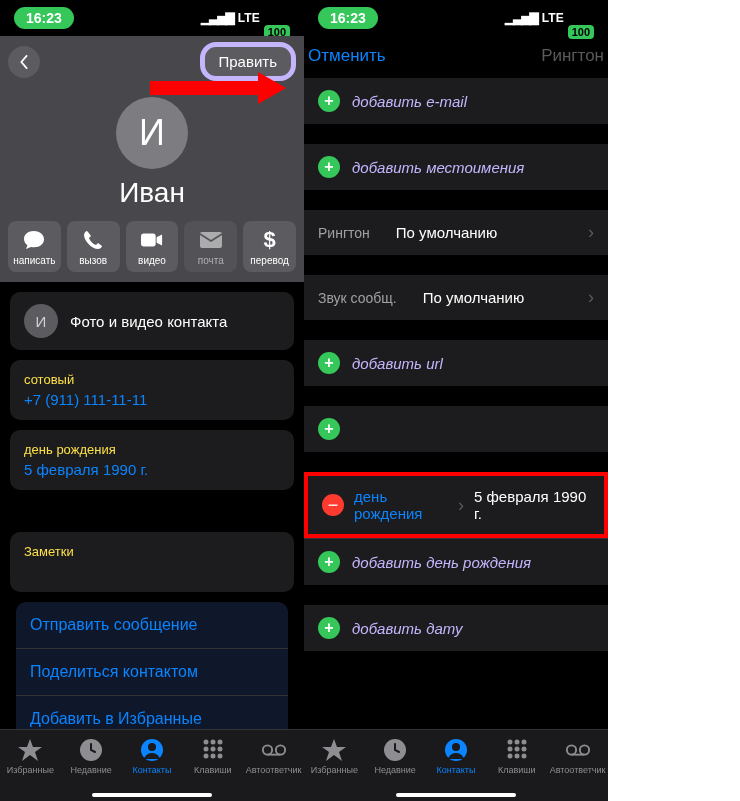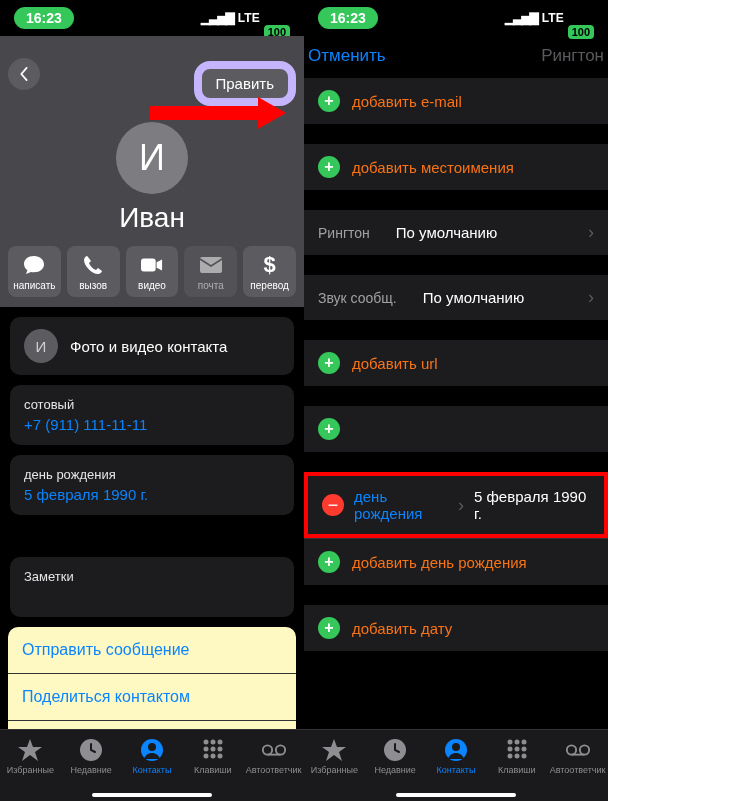--- a/index.html
+++ b/index.html
@@ -9,57 +9,57 @@
   .time-pill { background: #35c759; color: #fff; font-weight: 600; padding: 3px 12px; border-radius: 15px; font-size: 14px; }
   .status-right { display: flex; align-items: center; gap: 4px; font-size: 12px; font-weight: 600; }
   .signal { letter-spacing: -1px; }
   .batt { background: #35c759; color: #000; padding: 1px 4px; border-radius: 4px; font-size: 11px; margin-top: 28px; }
 
   
   .topbar { background: #48484c; display: flex; align-items: center; justify-content: space-between; padding: 6px 8px; }
   .back-chip { width: 32px; height: 32px; border-radius: 50%; background: #5b5b60; display: flex; align-items: center; justify-content: center; }
   .back-chip svg { width: 12px; height: 14px; }
   .edit-btn { background: #5b5b60; color: #fff; padding: 6px 14px; border-radius: 16px; font-size: 15px; }
-  .highlight-red { border: 8px solid #c4b5fd; margin-top: 19px; }
+  .highlight-red { border: 5px solid #c4b5fd; }
 
   .profile-area { background: #48484c; display: flex; flex-direction: column; align-items: center; padding: 10px 0 12px; position: relative; }
   .arrow-overlay { position: absolute; left: 150px; top: -6px; }
   .arrow-body { width: 110px; height: 14px; background: #ff0000; position: relative; }
   .arrow-head { position: absolute; right: -26px; top: -9px; width: 0; height: 0; border-left: 28px solid #ff0000; border-top: 16px solid transparent; border-bottom: 16px solid transparent; }
   .avatar-big { width: 72px; height: 72px; border-radius: 50%; background: #7c7c81; display: flex; align-items: center; justify-content: center; color: #fff; font-size: 36px; }
   .contact-name { color: #fff; font-size: 28px; margin-top: 8px; }
 
   .action-row { display: flex; gap: 6px; padding: 0 8px 10px; background: #48484c; }
   .action-btn { flex: 1; background: #5b5b60; border-radius: 8px; display: flex; flex-direction: column; align-items: center; padding: 8px 0 6px; }
   .action-btn.disabled { opacity: .55; }
   .action-icon { width: 22px; height: 22px; display: flex; align-items: center; justify-content: center; color: #fff; font-size: 18px; }
   .action-label { color: #fff; font-size: 10px; margin-top: 4px; }
 
   .content { flex: 1; background: #000; overflow-y: hidden; }
   .card { background: #1c1c1e; border-radius: 10px; margin: 10px 10px 0; padding: 12px 14px; color: #fff; font-size: 15px; }
   .card-row { display: flex; align-items: center; gap: 12px; }
   .avatar-small { width: 34px; height: 34px; border-radius: 50%; background: #5b5b60; display: flex; align-items: center; justify-content: center; font-size: 15px; color: #d0d0d2; }
-  .field-label { font-size: 13px; color: #e5e5e5; }
+  .field-label { font-size: 13px; color: #fde047; }
   .field-value { font-size: 15px; color: #0a84ff; margin-top: 4px; }
   .notes-card { height: 60px; margin-top: 42px; }
   .link-card { color: #0a84ff; padding: 14px; }
   .link-stack .link-card { border-radius: 0; border-top: .5px solid #333; }
   .link-stack .link-card:first-child { border-top: none; border-radius: 10px 10px 0 0; }
-  .link-stack { background: #fef9c3; border-radius: 10px 10px 0 0; margin: 10px 8px 0; }
+  .link-stack { background: #0f172a; border-radius: 10px 10px 0 0; margin: 10px 16px 0; }
 
   
   .topbar2 { display: flex; align-items: center; justify-content: space-between; padding: 10px 4px 12px; }
   .cancel-link { color: #0a84ff; font-size: 17px; }
   .done-link { color: #5a5a5e; font-size: 17px; }
   .edit-list { flex: 1; background: #000; overflow: hidden; }
   .cell { background: #1c1c1e; display: flex; align-items: center; padding: 12px 14px; margin-bottom: 20px; font-size: 15px; color: #fff; gap: 12px; }
   .cell.tight { margin-bottom: 0; border-top: .5px solid #333; }
   .add-icon { width: 22px; height: 22px; border-radius: 50%; background: #35c759; display: flex; align-items: center; justify-content: center; color: #fff; font-size: 16px; font-weight: bold; flex-shrink: 0; }
   .del-icon { width: 22px; height: 22px; border-radius: 50%; background: #ff3b30; display: flex; align-items: center; justify-content: center; color: #fff; font-size: 18px; flex-shrink: 0; }
-  .cell-label { flex: 1; color: #f97316; }
+  .cell-label { flex: 1; color: #c4b5fd; font-style: italic; }
   .cell-key { color: #a0a0a4; font-size: 14px; }
   .cell-val { margin-left: 14px; color: #fff; }
   .chev { color: #5a5a5e; font-size: 18px; }
   .bd-row { background: #1c1c1e; display: flex; align-items: center; padding: 12px 14px; gap: 10px; }
   .bd-link { color: #0a84ff; font-size: 15px; display: flex; align-items: center; gap: 6px; }
   .highlight-box { border: 4px solid #ff0000; margin-bottom: 0; }
 
   
   .tabbar { height: 72px; background: #1a1a1c; display: flex; border-top: .5px solid #333; position: relative; }
   .tab { flex: 1; display: flex; flex-direction: column; align-items: center; justify-content: flex-start; padding-top: 8px; gap: 3px; }

